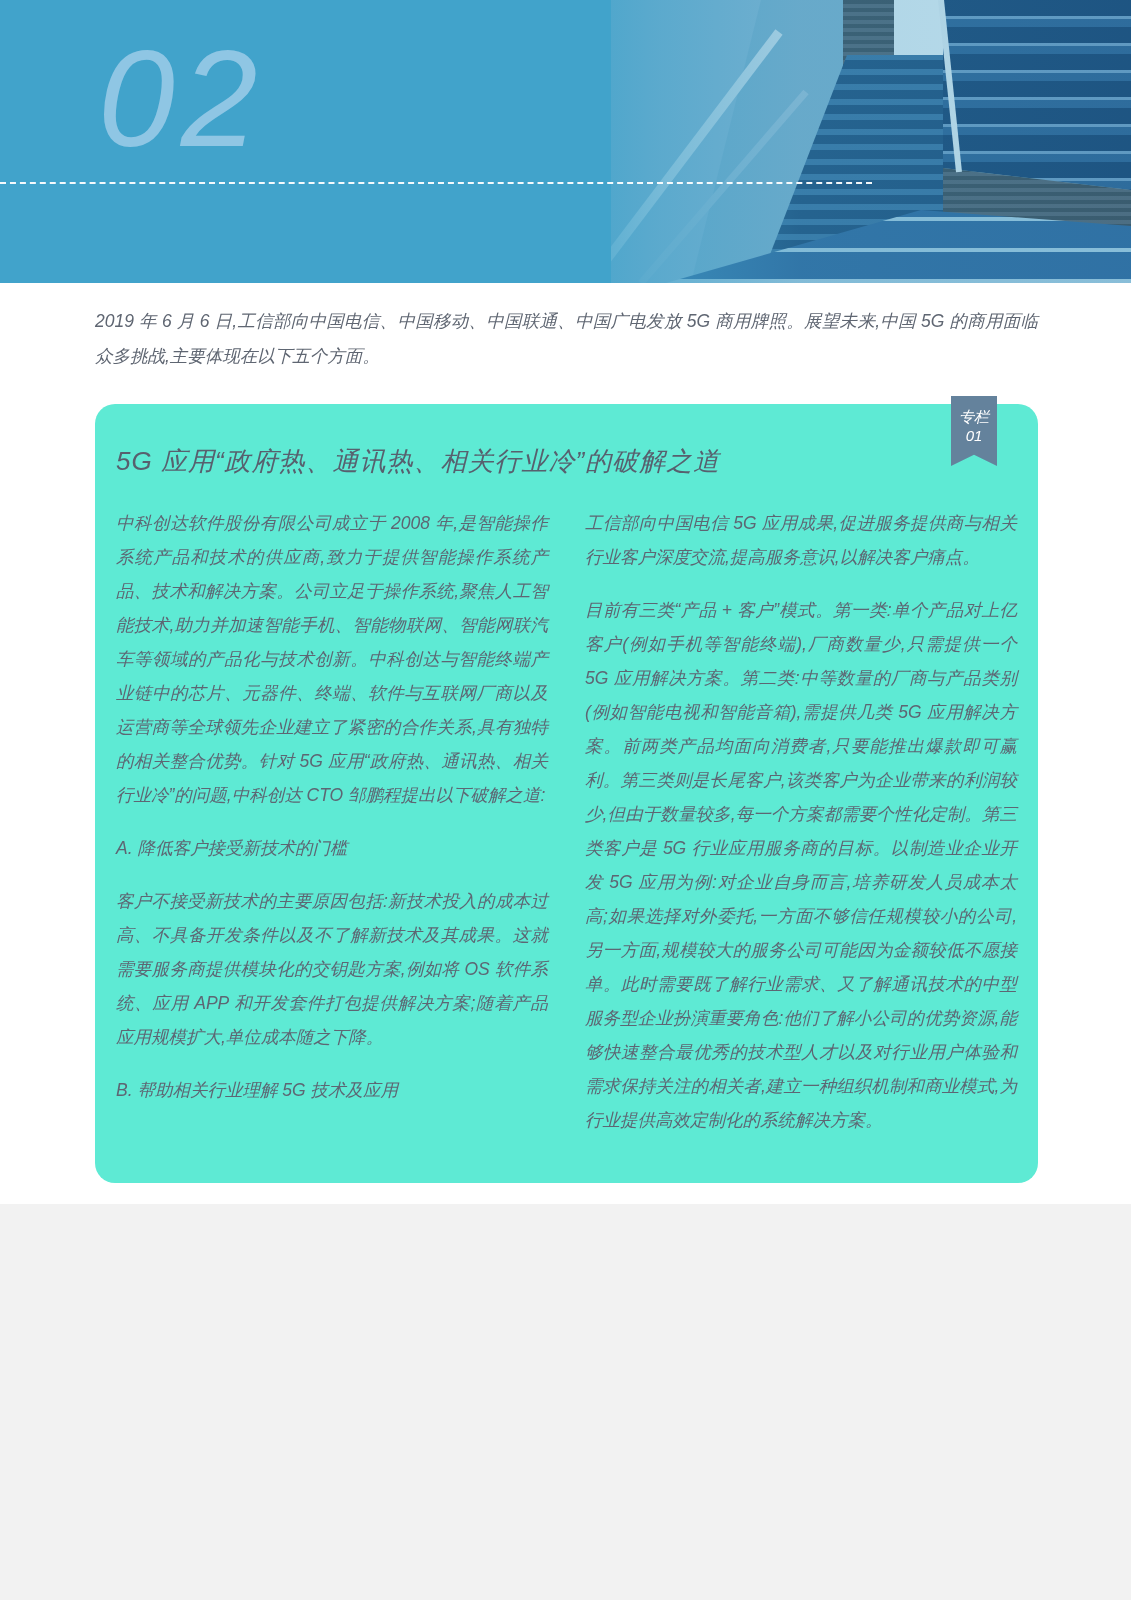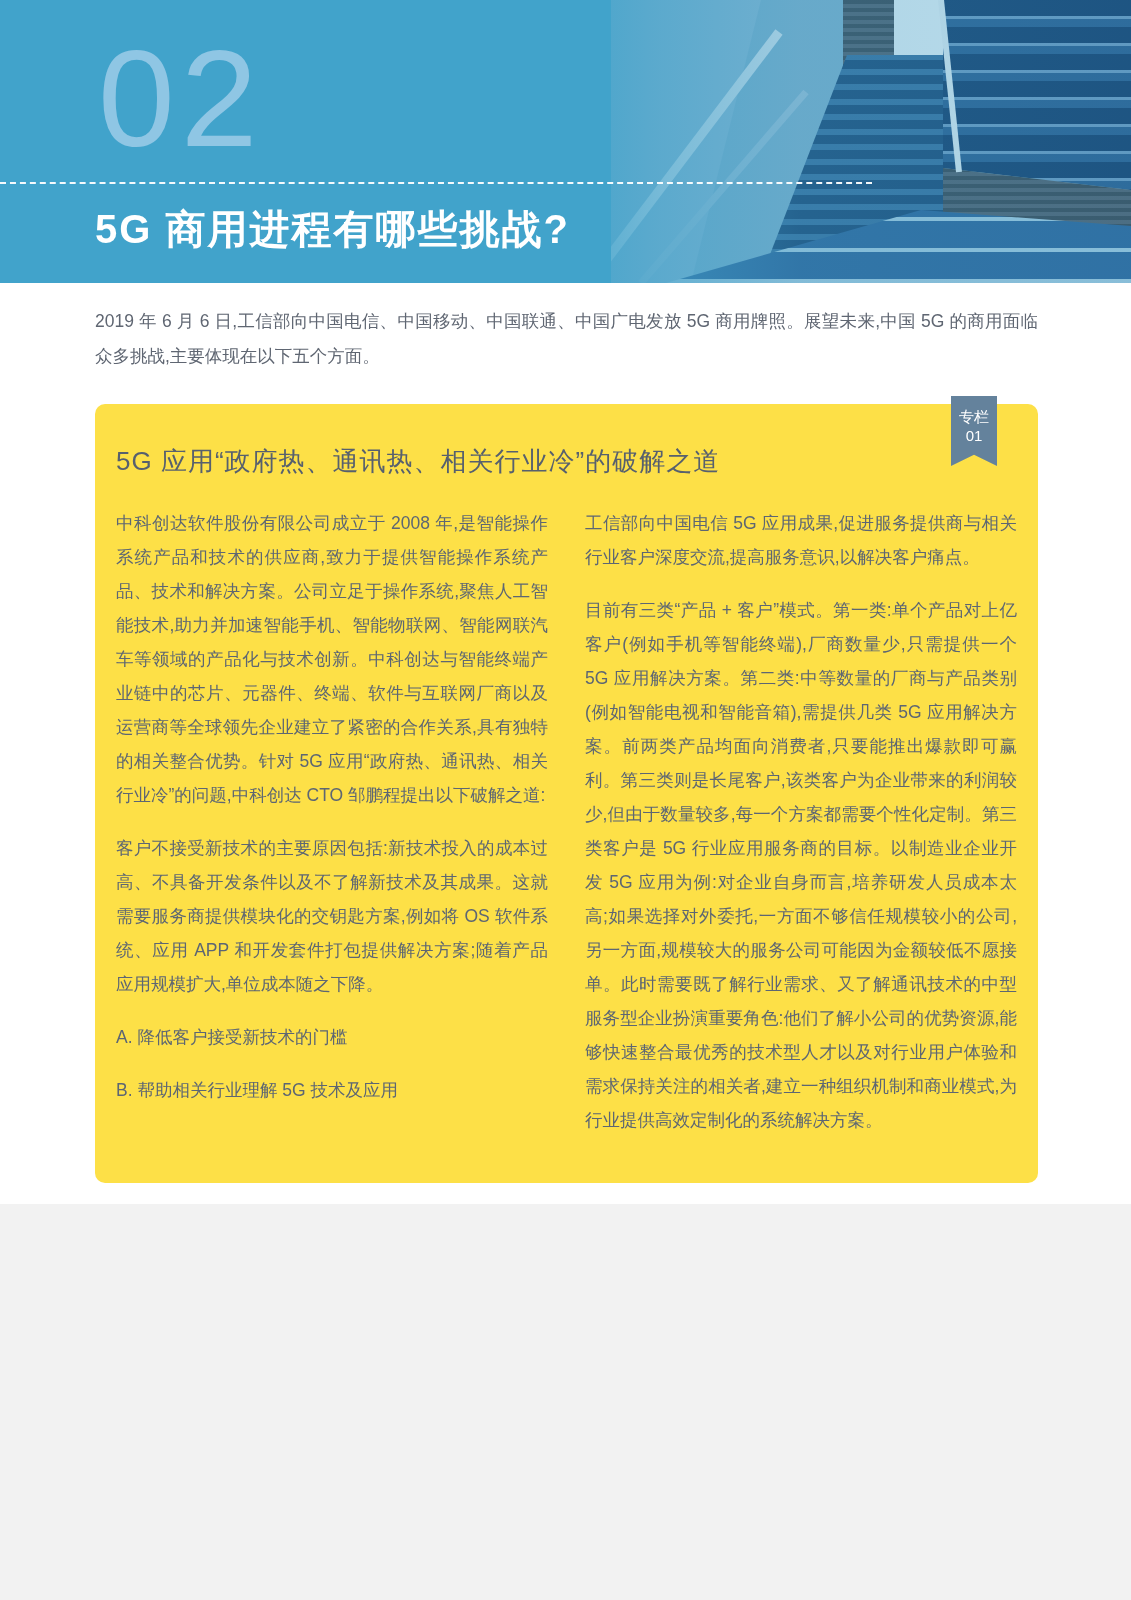--- a/index.html
+++ b/index.html
@@ -1,20 +1,20 @@
 <!DOCTYPE html>
 <html lang="zh"><head>
 <meta charset="utf-8">
 <style>
   * { margin:0; padding:0; box-sizing:border-box; }
   html,body { background:#f2f2f2; }
   body { font-family:"Liberation Sans","DejaVu Sans",sans-serif; }
   .page {
     position:relative; width:1131px; height:1204px; margin:0 auto;
-    background:#ffffff; overflow:hidden;
+    background:#ffffff; overflow:hidden;font-style:italic;
   }
 
   
   .hero { position:relative; height:283px; background:#41a3cb; overflow:hidden; }
   .hero-photo { position:absolute; top:0; right:0; width:520px; height:283px; z-index:0; }
   .hero-photo svg { display:block; width:100%; height:100%; }
   .hero-blend {
     position:absolute; inset:0; z-index:1;
     background:linear-gradient(90deg,
       #41a3cb 0px, #41a3cb 540px,
@@ -49,21 +49,21 @@
   }
   .two-col { display:flex; gap:36px; margin-top:23px; }
   .two-col .col {
     flex:1; font-size:17.5px; line-height:38.5px;
     color:#6a7280; text-align:justify;
   }
 
   
   .callout {
     position:relative; margin-top:30px;
-    background:#fde047; border-radius:10px;
+    background:#5eead4; border-radius:20px;
     padding:28px 21px 30px 21px;
   }
   .ribbon {
     position:absolute; top:-8px; right:41px; width:46px; height:70px;
     background:#64829c; color:#ffffff; text-align:center;
     font-size:15px; line-height:19px; padding-top:11px;
     clip-path:polygon(0 0, 100% 0, 100% 100%, 50% 84%, 0 100%);
   }
   .ribbon span { display:block; }
   .box-title {
@@ -125,40 +125,39 @@
         <polygon points="55,283 310,210 520,226 520,283" fill="url(#steps3)"></polygon>
         <line x1="-6" y1="262" x2="168" y2="32" stroke="#d7e7f1" stroke-width="9"></line>
         <line x1="30" y1="283" x2="195" y2="92" stroke="#9cc2da" stroke-width="7"></line>
         <line x1="330" y1="0" x2="348" y2="172" stroke="#e2eef5" stroke-width="6"></line>
         <rect width="520" height="283" fill="#2f8ab8" opacity="0.18"></rect>
       </svg>
     </div>
     <div class="hero-blend"></div>
     <div class="chapter-number">02</div>
     <div class="hero-dash"></div>
-    <h1 class="hero-title">5G 商用进程有哪些挑战?</h1>
   </header>
 
   <main class="content">
 
     <p class="intro">2019 年 6 月 6 日,工信部向中国电信、中国移动、中国联通、中国广电发放 5G 商用牌照。展望未来,中国 5G 的商用面临众多挑战,主要体现在以下五个方面。</p>
 
 
 
     <section class="callout">
       <div class="ribbon">
         <span>专栏</span>
         <span>01</span>
       </div>
       <h3 class="box-title">5G 应用“政府热、通讯热、相关行业冷”的破解之道</h3>
       <div class="box-cols">
         <div class="box-col">
           <p>中科创达软件股份有限公司成立于 2008 年,是智能操作系统产品和技术的供应商,致力于提供智能操作系统产品、技术和解决方案。公司立足于操作系统,聚焦人工智能技术,助力并加速智能手机、智能物联网、智能网联汽车等领域的产品化与技术创新。中科创达与智能终端产业链中的芯片、元器件、终端、软件与互联网厂商以及运营商等全球领先企业建立了紧密的合作关系,具有独特的相关整合优势。针对 5G 应用“政府热、通讯热、相关行业冷”的问题,中科创达 CTO 邹鹏程提出以下破解之道:</p>
+          <p>A. 降低客户接受新技术的门槛</p>
           <p>客户不接受新技术的主要原因包括:新技术投入的成本过高、不具备开发条件以及不了解新技术及其成果。这就需要服务商提供模块化的交钥匙方案,例如将 OS 软件系统、应用 APP 和开发套件打包提供解决方案;随着产品应用规模扩大,单位成本随之下降。</p>
-          <p>A. 降低客户接受新技术的门槛</p>
           <p>B. 帮助相关行业理解 5G 技术及应用</p>
         </div>
         <div class="box-col">
           <p>工信部向中国电信 5G 应用成果,促进服务提供商与相关行业客户深度交流,提高服务意识,以解决客户痛点。</p>
           <p>目前有三类“产品 + 客户”模式。第一类:单个产品对上亿客户(例如手机等智能终端),厂商数量少,只需提供一个 5G 应用解决方案。第二类:中等数量的厂商与产品类别(例如智能电视和智能音箱),需提供几类 5G 应用解决方案。前两类产品均面向消费者,只要能推出爆款即可赢利。第三类则是长尾客户,该类客户为企业带来的利润较少,但由于数量较多,每一个方案都需要个性化定制。第三类客户是 5G 行业应用服务商的目标。以制造业企业开发 5G 应用为例:对企业自身而言,培养研发人员成本太高;如果选择对外委托,一方面不够信任规模较小的公司,另一方面,规模较大的服务公司可能因为金额较低不愿接单。此时需要既了解行业需求、又了解通讯技术的中型服务型企业扮演重要角色:他们了解小公司的优势资源,能够快速整合最优秀的技术型人才以及对行业用户体验和需求保持关注的相关者,建立一种组织机制和商业模式,为行业提供高效定制化的系统解决方案。</p>
         </div>
       </div>
     </section>
   </main>
 

